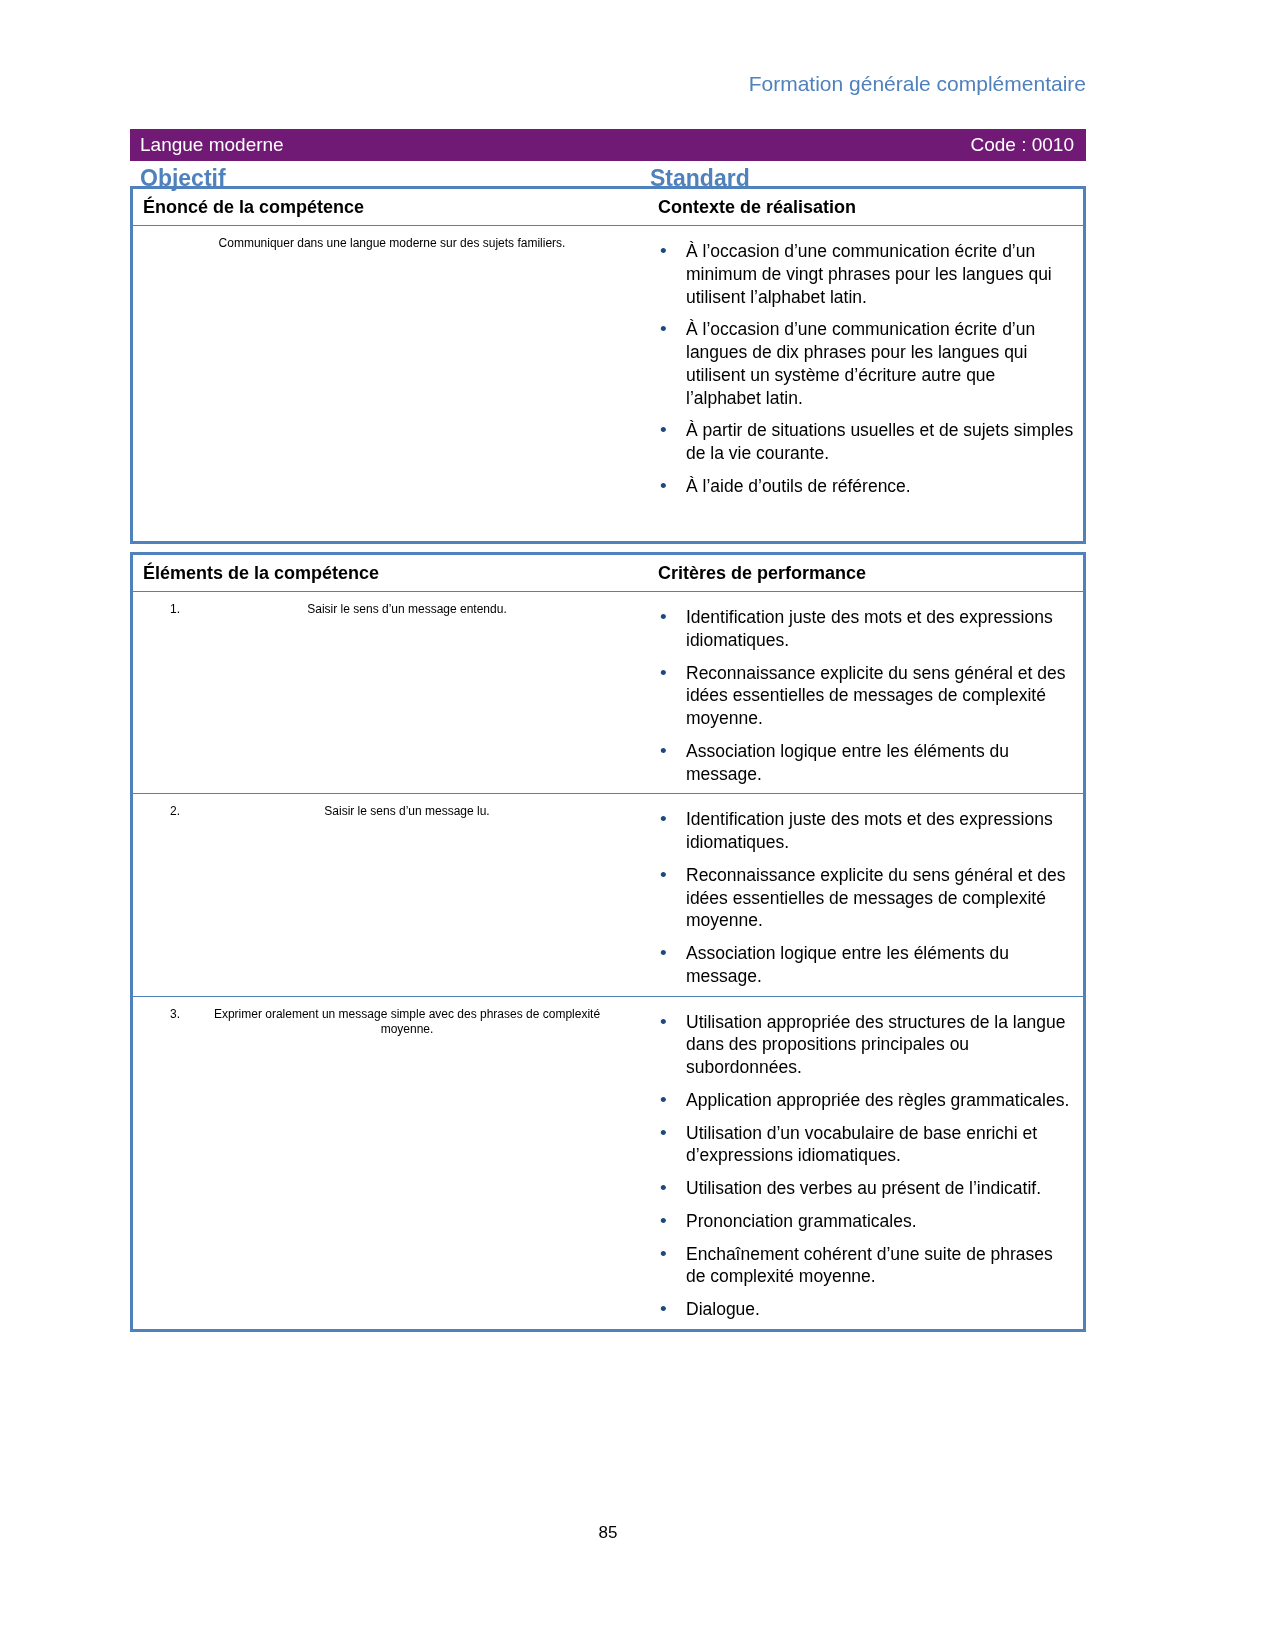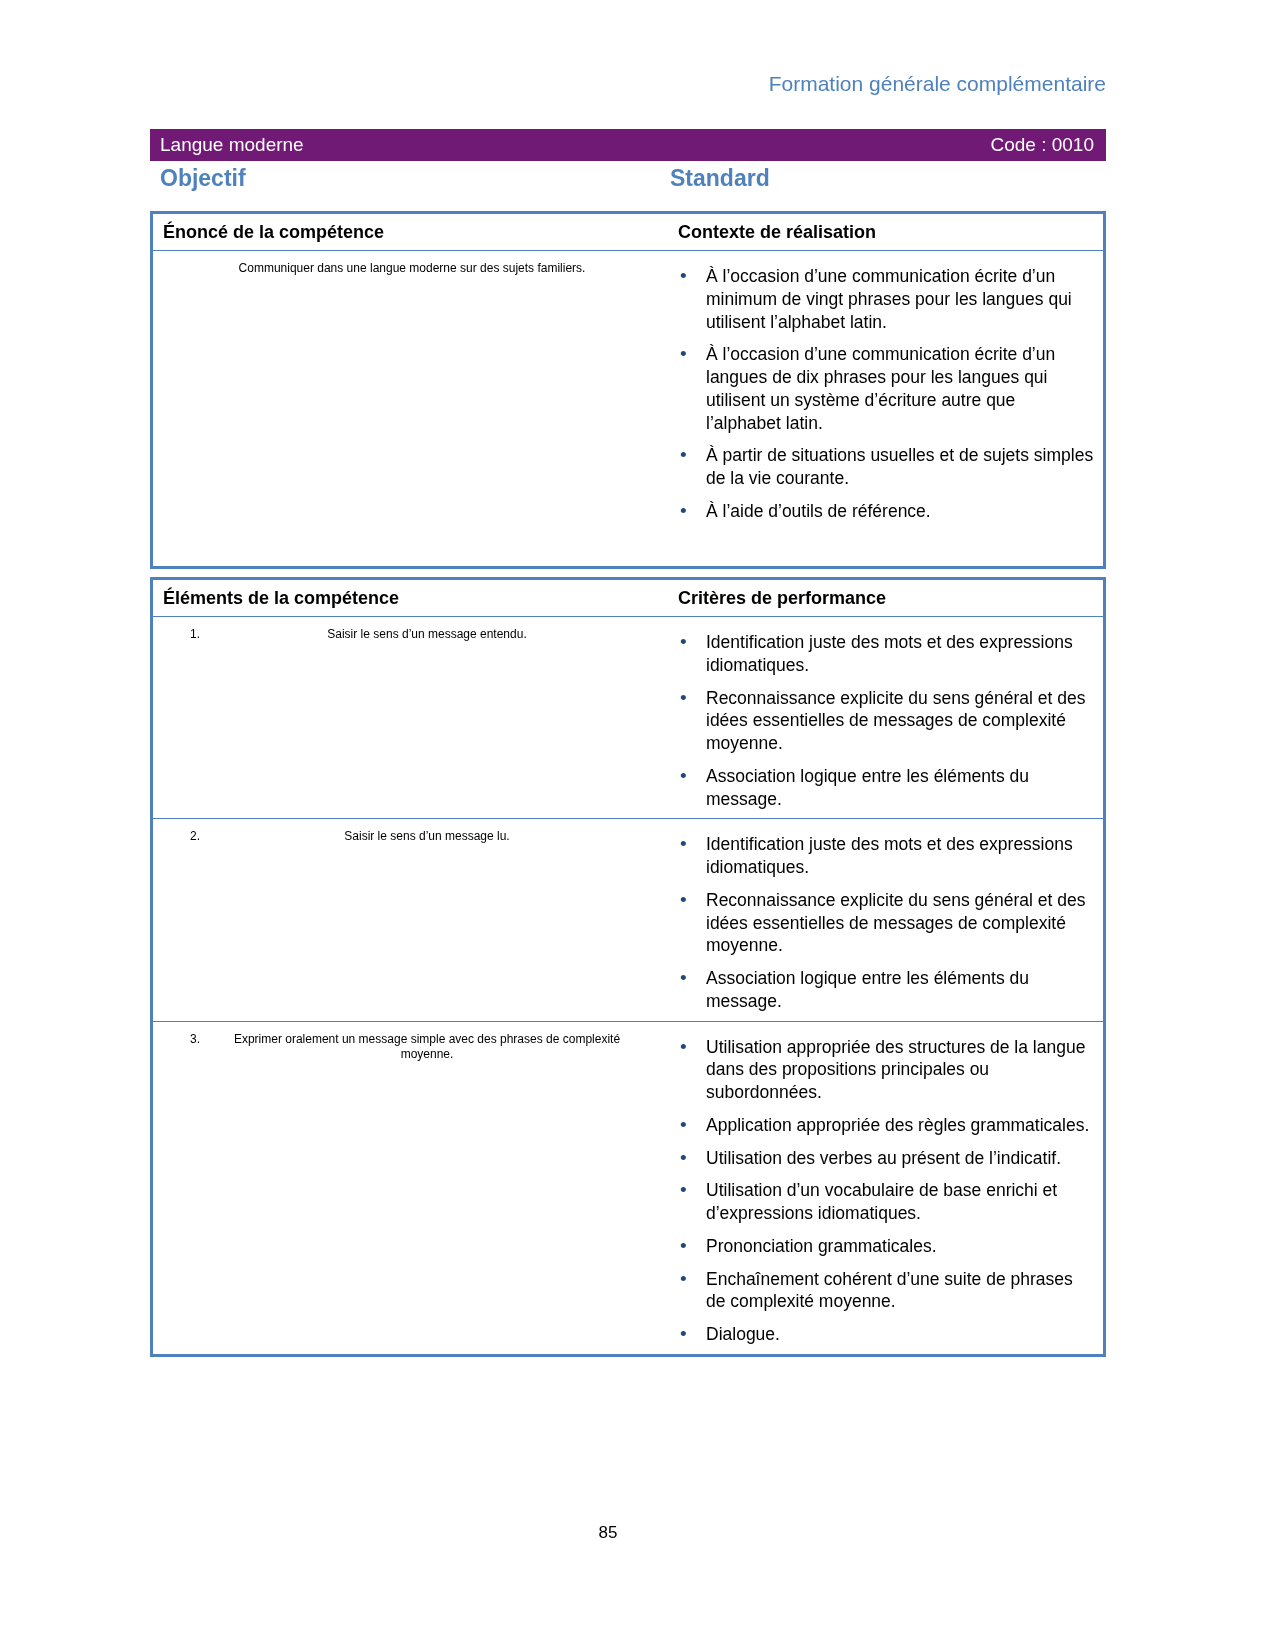--- a/index.html
+++ b/index.html
@@ -9,21 +9,20 @@
     height: 1650px;
     position: relative;
     font-family: "Liberation Sans", "DejaVu Sans", sans-serif;
     color: #000000;
   }
   .content {
     position: absolute;
     left: 130px;
     top: 0;
     width: 956px;
-    margin-left: 20px;
   }
   
   .doc-header {
     margin-top: 72px;
     text-align: right;
     color: #4f81bd;
     font-size: 21px;
     font-weight: 400;
   }
   
@@ -34,21 +33,21 @@
     height: 32px;
     display: flex;
     justify-content: space-between;
     align-items: center;
     padding: 0 12px 0 10px;
     font-size: 19px;
   }
   
   .obj-std-row {
     position: relative;
-    height: 49px;
+    height: 24px;
     margin-top: 1px;
   }
   .obj-std-row .h-obj,
   .obj-std-row .h-std {
     position: absolute;
     top: 3px;
     font-size: 23px;
     font-weight: bold;
     color: #4f81bd;
   }
@@ -205,22 +204,22 @@
       <div class="cell-left">
         <div class="numbered">
           <span class="num">3.</span>
           <span class="txt">Exprimer oralement un message simple avec des phrases de complexité moyenne.</span>
         </div>
       </div>
       <div class="cell-right">
         <ul class="bullets">
             <li>Utilisation appropriée des structures de la langue dans des propositions principales ou subordonnées.</li>
             <li>Application appropriée des règles grammaticales.</li>
+            <li>Utilisation d’un vocabulaire de base enrichi et d’expressions idiomatiques.</li>
             <li>Utilisation des verbes au présent de l’indicatif.</li>
-            <li>Utilisation d’un vocabulaire de base enrichi et d’expressions idiomatiques.</li>
             <li>Prononciation grammaticales.</li>
             <li>Enchaînement cohérent d’une suite de phrases de complexité moyenne.</li>
             <li>Dialogue.</li>
           </ul>
       </div>
     </div>
   </div>
 
 </div>
 

